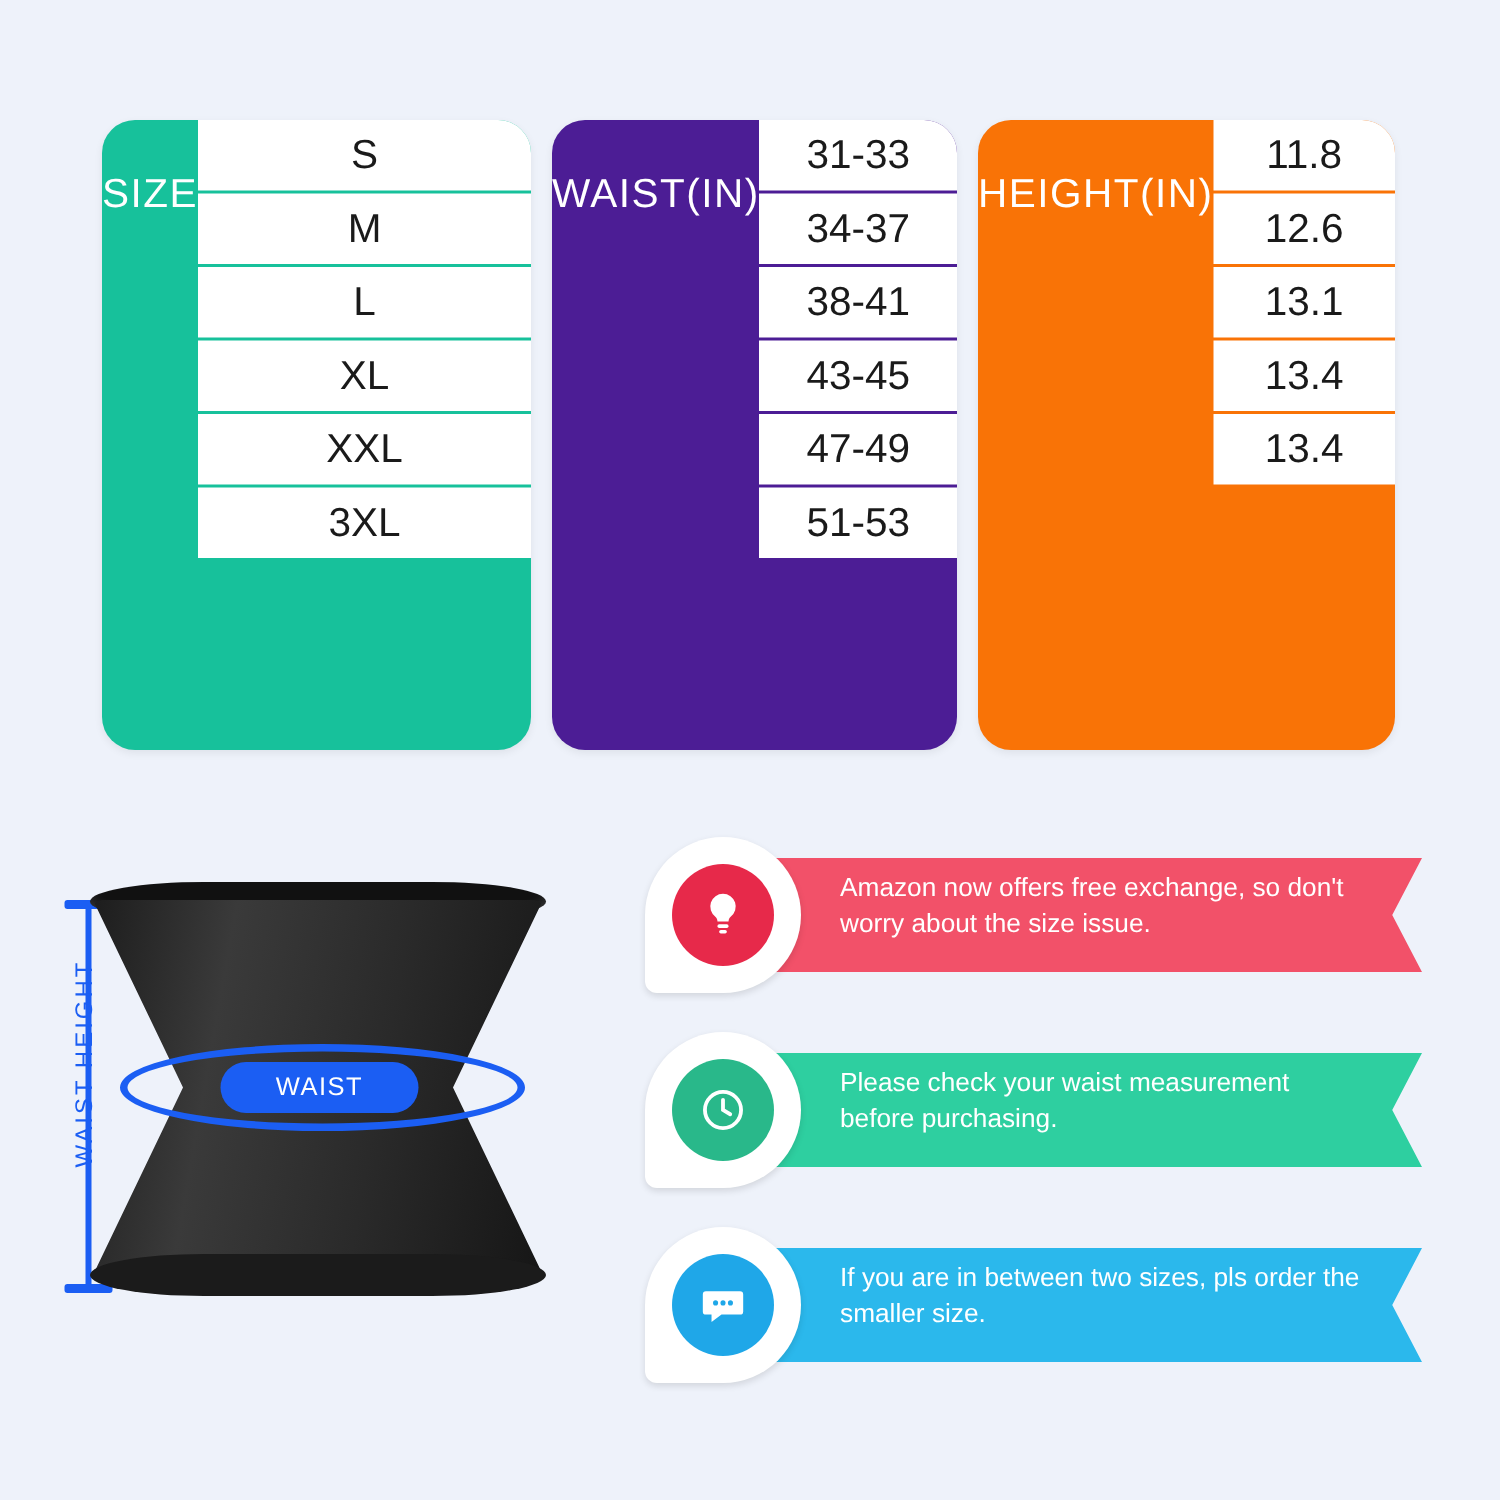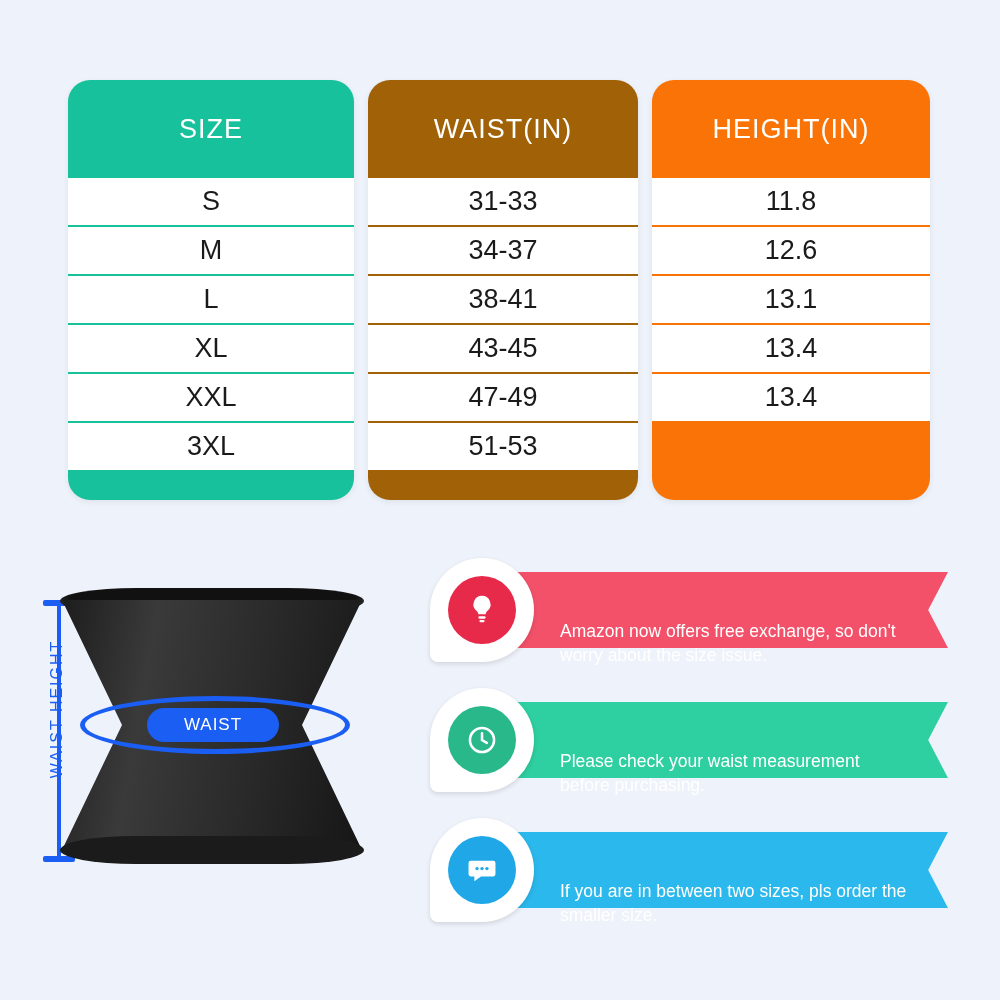--- a/index.html
+++ b/index.html
@@ -18,25 +18,24 @@
     left: 68px; top: 80px;
     width: 866px; height: 420px;
     display: flex;
     gap: 14px;
   }
   .col {
     flex: 0 0 auto;
     border-radius: 22px;
     overflow: hidden;
     display: flex;
-    flex-direction: column;
     box-shadow: 0 2px 6px rgba(0,0,0,0.07);
   }
   .col-size   { width: 286px; background: #17c19b; }
-  .col-waist  { width: 270px; background: #a16207; }
+  .col-waist  { width: 270px; background: #4c1d95; }
   .col-height { width: 278px; background: #f97306; }
 
   .col-head {
     height: 98px;
     display: flex;
     align-items: center;
     justify-content: center;
     color: #ffffff;
     font-size: 27px;
     letter-spacing: 1px;
@@ -168,21 +167,20 @@
   .ribbon-green { background: #2ecfa0; }
   .ribbon-blue  { background: #2bb8ec; }
 
   .note-text {
     position: absolute;
     left: 140px; top: 22px;
     width: 350px;
     color: #ffffff;
     font-size: 17.5px;
     line-height: 1.35;
-    margin-top: 40px;
   }
 
   .bubble {
     position: absolute;
     left: 10px; top: 0;
     width: 104px; height: 104px;
     background: #ffffff;
     border-radius: 50% 50% 50% 8px;
     box-shadow: 0 2px 5px rgba(0,0,0,0.12);
     display: flex; align-items: center; justify-content: center;

